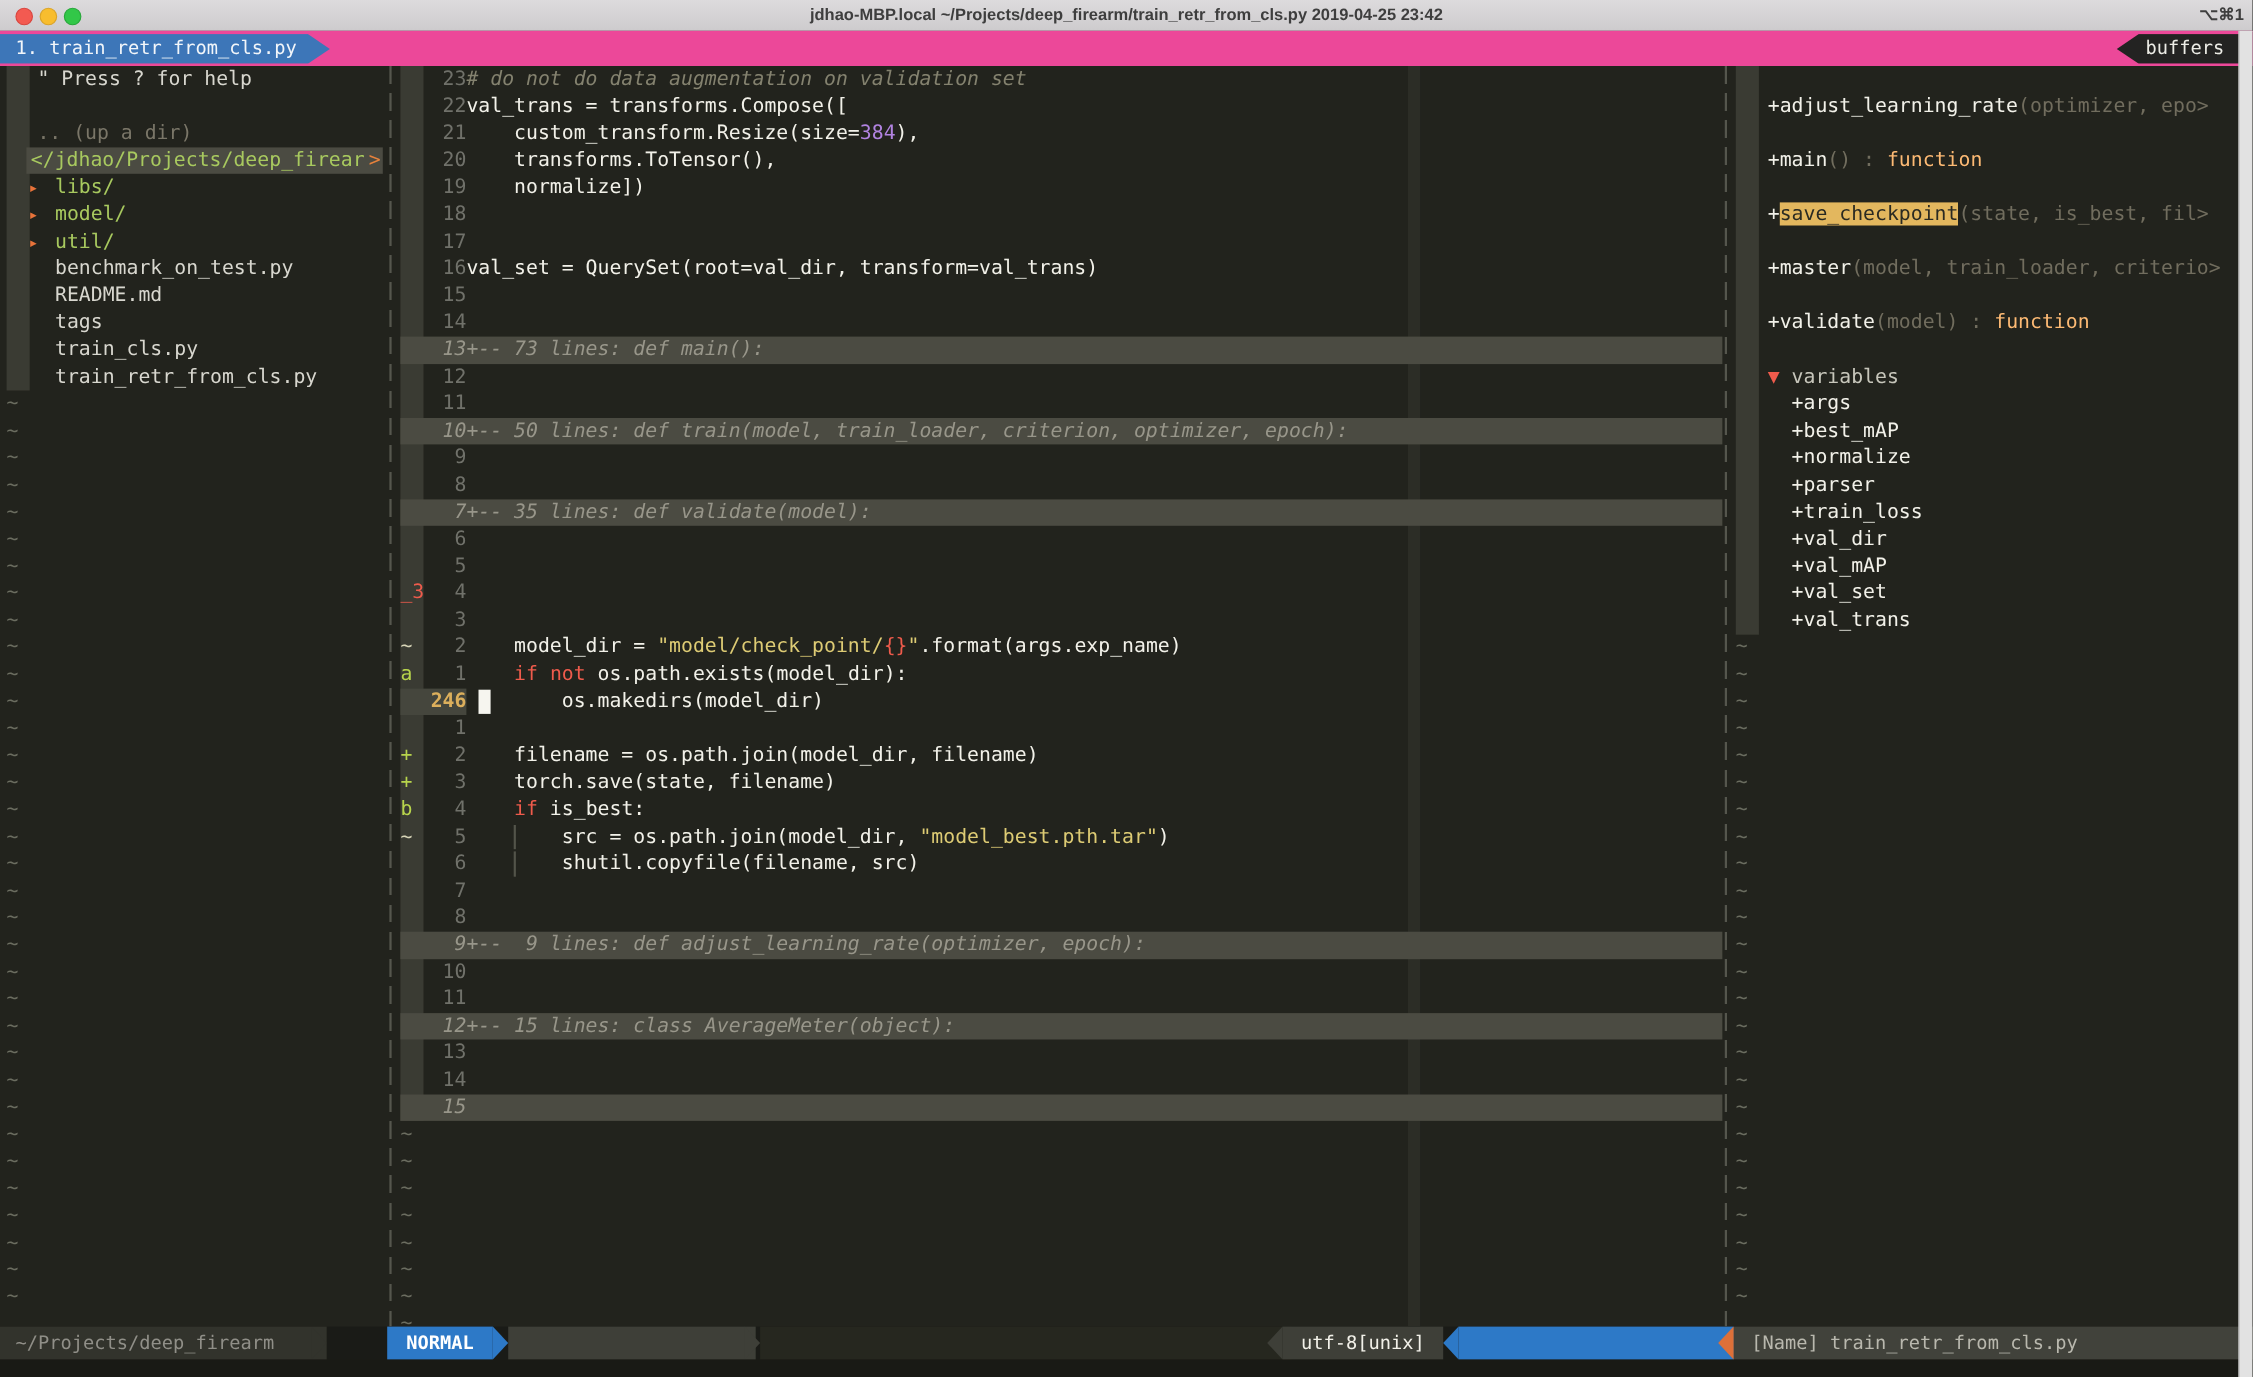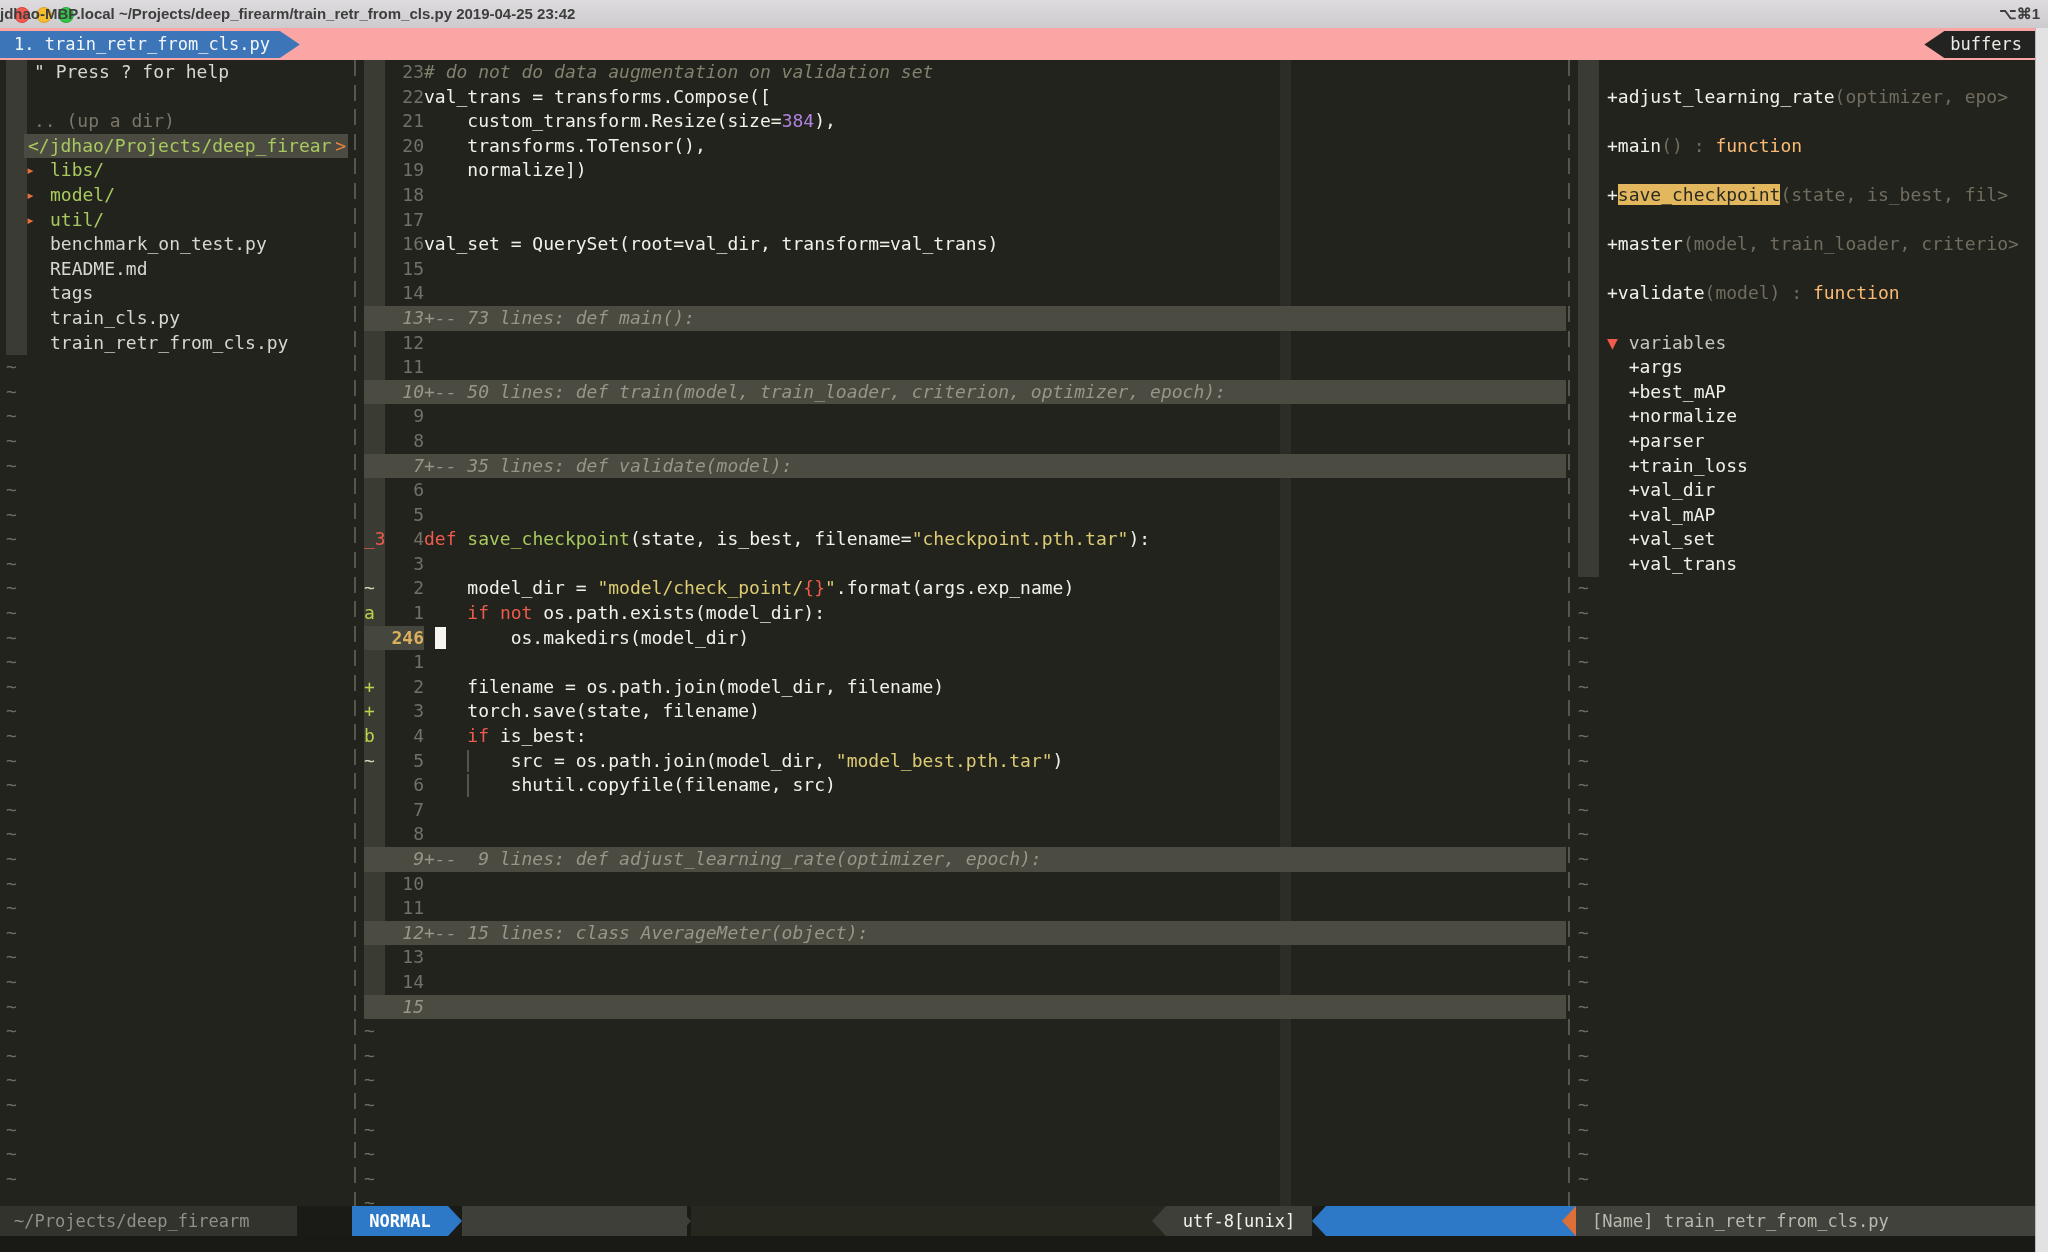--- a/index.html
+++ b/index.html
@@ -4,25 +4,25 @@
 <style>
   html,body{margin:0;padding:0;background:#000;}
   #screen{position:relative;width:2048px;height:1252px;overflow:hidden;background:#22231d;
           font-family:"DejaVu Sans Mono",monospace;}
   
   #titlebar{position:absolute;left:0;top:0;width:2048px;height:28px;
     background:linear-gradient(#dddbdd,#cdcbcd);border-bottom:1px solid #a8a6a8;
     font-family:"Liberation Sans",sans-serif;}
   .tl{position:absolute;top:7px;width:14px;height:14px;border-radius:50%;}
   #titlebar .title{position:absolute;left:0;right:0;top:0;height:28px;line-height:28px;
-    text-align:left;color:#3e3e3e;font-size:15px;font-weight:bold;}
+    text-align:center;color:#3e3e3e;font-size:15px;font-weight:bold;}
   #titlebar .shortcut{position:absolute;right:8px;top:0;height:28px;line-height:28px;
     color:#3e3e3e;font-size:15px;font-weight:bold;}
   
-  #tabbar{position:absolute;left:0;top:28px;width:2048px;height:32px;background:#fca5a5;}
+  #tabbar{position:absolute;left:0;top:28px;width:2048px;height:32px;background:#ec4899;}
   #tab-active{position:absolute;left:0;top:3px;height:27px;line-height:27px;background:#3d76b8;
     color:#f2f6fa;font-size:17px;padding:0 30px 0 14px;
     clip-path:polygon(0 0,calc(100% - 20px) 0,100% 50%,calc(100% - 20px) 100%,0 100%);}
   #buffers-seg{position:absolute;right:12px;top:3px;height:27px;line-height:27px;background:#232322;
     color:#ecece6;font-size:17px;padding:0 14px 0 26px;
     clip-path:polygon(20px 0,100% 0,100% 100%,20px 100%,0 50%);}
   
   .pane{position:absolute;top:60px;height:1146px;overflow:hidden;}
   #nerdtree{left:0;width:352px;}
   #codepane{left:352px;width:1214px;}
@@ -163,21 +163,21 @@
         <div class="row"><span class="ln">14</span><span class="code-text"></span></div>
         <div class="row fold"><div class="fold-bg"></div><span class="ln">13</span><span class="code-text"><span>+-- 73 lines: def main():</span></span></div>
         <div class="row"><span class="ln">12</span><span class="code-text"></span></div>
         <div class="row"><span class="ln">11</span><span class="code-text"></span></div>
         <div class="row fold"><div class="fold-bg"></div><span class="ln">10</span><span class="code-text"><span>+-- 50 lines: def train(model, train_loader, criterion, optimizer, epoch):</span></span></div>
         <div class="row"><span class="ln"> 9</span><span class="code-text"></span></div>
         <div class="row"><span class="ln"> 8</span><span class="code-text"></span></div>
         <div class="row fold"><div class="fold-bg"></div><span class="ln"> 7</span><span class="code-text"><span>+-- 35 lines: def validate(model):</span></span></div>
         <div class="row"><span class="ln"> 6</span><span class="code-text"></span></div>
         <div class="row"><span class="ln"> 5</span><span class="code-text"></span></div>
-        <div class="row"><span class="sign" style="color: rgb(239, 91, 76);">_3</span><span class="ln"> 4</span><span class="code-text"><span class="kw">def</span><span class="pl"> </span><span class="fn">save_checkpoint</span><span class="pl">(state, is_best, filename=</span><span class="str">"checkpoint.pth.tar"</span><span class="pl">):</span></span></div>
+        <div class="row"><span class="sign" style="color: rgb(239, 91, 76);">_3</span><span class="ln"> 4</span></div>
         <div class="row"><span class="ln"> 3</span><span class="code-text"></span></div>
         <div class="row"><span class="sign" style="color: rgb(216, 213, 184);">~</span><span class="ln"> 2</span><span class="code-text"><span class="pl">    model_dir = </span><span class="str">"model/check_point/</span><span class="kw">{}</span><span class="str">"</span><span class="pl">.format(args.exp_name)</span></span></div>
         <div class="row"><span class="sign" style="color: rgb(184, 212, 76);">a</span><span class="ln"> 1</span><span class="code-text"><span class="pl">    </span><span class="kw">if</span><span class="pl"> </span><span class="kw">not</span><span class="pl"> os.path.exists(model_dir):</span></span></div>
         <div class="row cur"><div class="curgutter"></div><span class="ln">246</span><span class="code-text"><span class="pl">        os.makedirs(model_dir)</span></span><div class="cursor"></div></div>
         <div class="row"><span class="ln"> 1</span><span class="code-text"></span></div>
         <div class="row"><span class="sign" style="color: rgb(184, 212, 76);">+</span><span class="ln"> 2</span><span class="code-text"><span class="pl">    filename = os.path.join(model_dir, filename)</span></span></div>
         <div class="row"><span class="sign" style="color: rgb(184, 212, 76);">+</span><span class="ln"> 3</span><span class="code-text"><span class="pl">    torch.save(state, filename)</span></span></div>
         <div class="row"><span class="sign" style="color: rgb(184, 212, 76);">b</span><span class="ln"> 4</span><span class="code-text"><span class="pl">    </span><span class="kw">if</span><span class="pl"> is_best:</span></span></div>
         <div class="row"><span class="sign" style="color: rgb(216, 213, 184);">~</span><span class="ln"> 5</span><span class="code-text"><span class="pl">        src = os.path.join(model_dir, </span><span class="str">"model_best.pth.tar"</span><span class="pl">)</span></span><div class="guide"></div></div>
         <div class="row"><span class="ln"> 6</span><span class="code-text"><span class="pl">        shutil.copyfile(filename, src)</span></span><div class="guide"></div></div>

